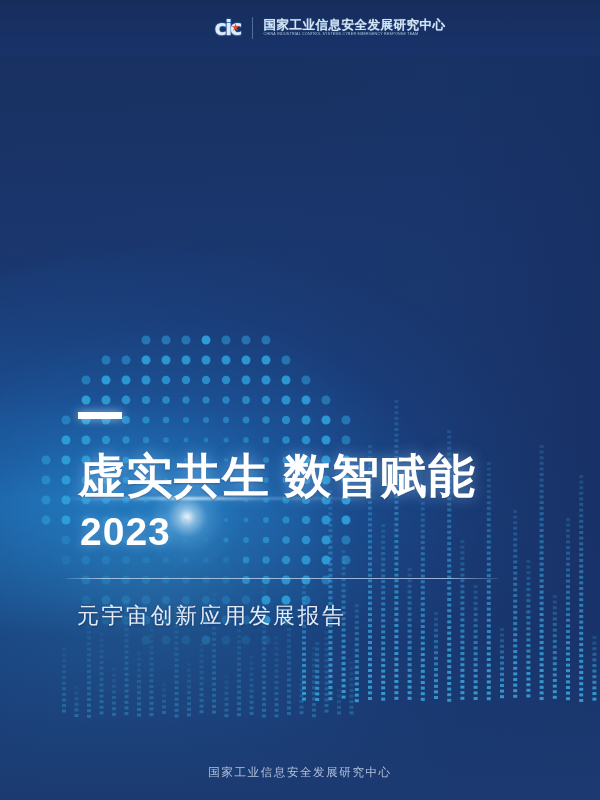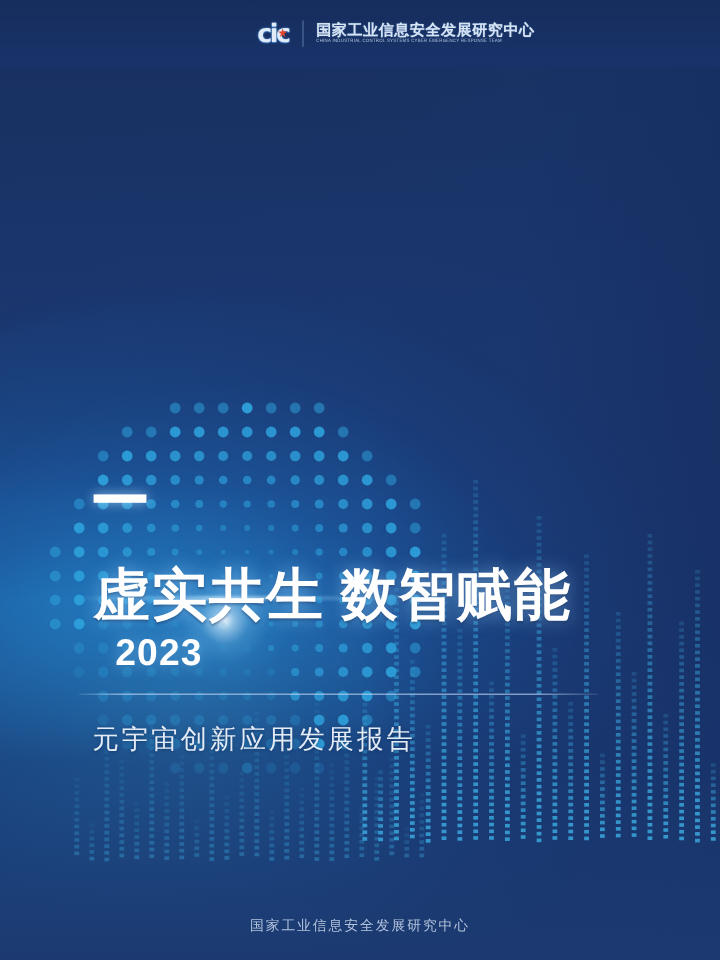--- a/index.html
+++ b/index.html
@@ -226,36 +226,36 @@
     left: 0;
     top: 412px;
     width: 44px;
     height: 7px;
     background: #ffffff;
     box-shadow: 0 0 10px rgba(180,225,255,0.75);
   }
   .title-main {
     position: absolute;
     left: 0;
-    top: 472px;
+    top: 452px;
     margin: 0;
     font-size: 47px;
     font-weight: bold;
     color: #ffffff;
     letter-spacing: 1px;
     white-space: nowrap;
     line-height: 1;
     text-shadow: 0 0 14px rgba(150,210,255,0.55), 0 1px 2px rgba(10,30,70,0.45);
   }
   .title-year {
     position: absolute;
     left: 2px;
     top: 512px;
-    margin: 16px;
-    font-size: 31px;
+    margin: 0;
+    font-size: 39px;
     font-weight: bold;
     color: #ffffff;
     letter-spacing: 1px;
     line-height: 1;
     text-shadow: 0 0 12px rgba(150,210,255,0.5);
   }
   .divider {
     position: absolute;
     left: -12px;
     top: 578px;

